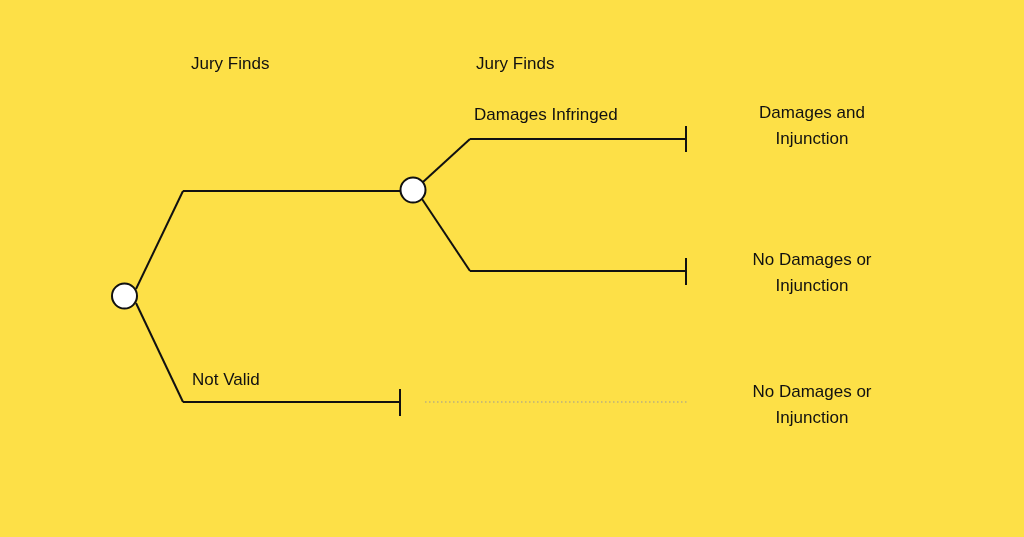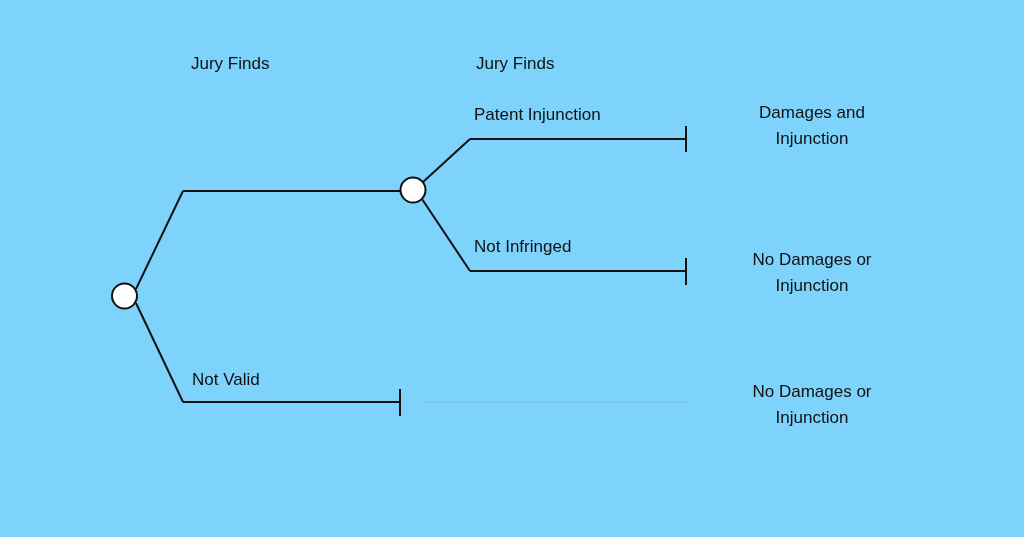--- a/index.html
+++ b/index.html
@@ -4,21 +4,21 @@
 <style>
   html, body {
     margin: 0;
     padding: 0;
     background: #ffffff;
   }
   #figure-root {
     position: relative;
     width: 1024px;
     height: 537px;
-    background: #7dd3fc;
+    background: #fde047;
     overflow: hidden;
     font-family: "Liberation Sans", sans-serif;
   }
   svg#tree-svg {
     position: absolute;
     left: 0;
     top: 0;
     width: 1024px;
     height: 537px;
     display: block;
@@ -75,22 +75,21 @@
 
     <path d="M 425 402 L 688 402" fill="none" stroke="#999999" stroke-width="1" stroke-dasharray="1.5 2.5"></path>
 
     <circle cx="124.5" cy="296" r="12.5" fill="#ffffff" stroke="#111111" stroke-width="2"></circle>
     <circle cx="413" cy="190" r="12.5" fill="#ffffff" stroke="#111111" stroke-width="2"></circle>
   </svg>
 
   <div class="tree-label col-heading" style="left:191px; top:51px;">Jury Finds</div>
   <div class="tree-label col-heading" style="left:476px; top:51px;">Jury Finds</div>
 
-  <div class="tree-label" style="left:474px; top:102px;">Patent Injunction</div>
-  <div class="tree-label" style="left:474px; top:234px;">Not Infringed</div>
+  <div class="tree-label" style="left:474px; top:102px;">Damages Infringed</div>
   <div class="tree-label" style="left:192px; top:367px;">Not Valid</div>
 
   <div class="outcome-label" style="left:736px; top:100px; width:152px;">
     <div>Damages and</div>
     <div>Injunction</div>
   </div>
 
   <div class="outcome-label" style="left:733px; top:247px; width:158px;">
     <div>No Damages or</div>
     <div>Injunction</div>

